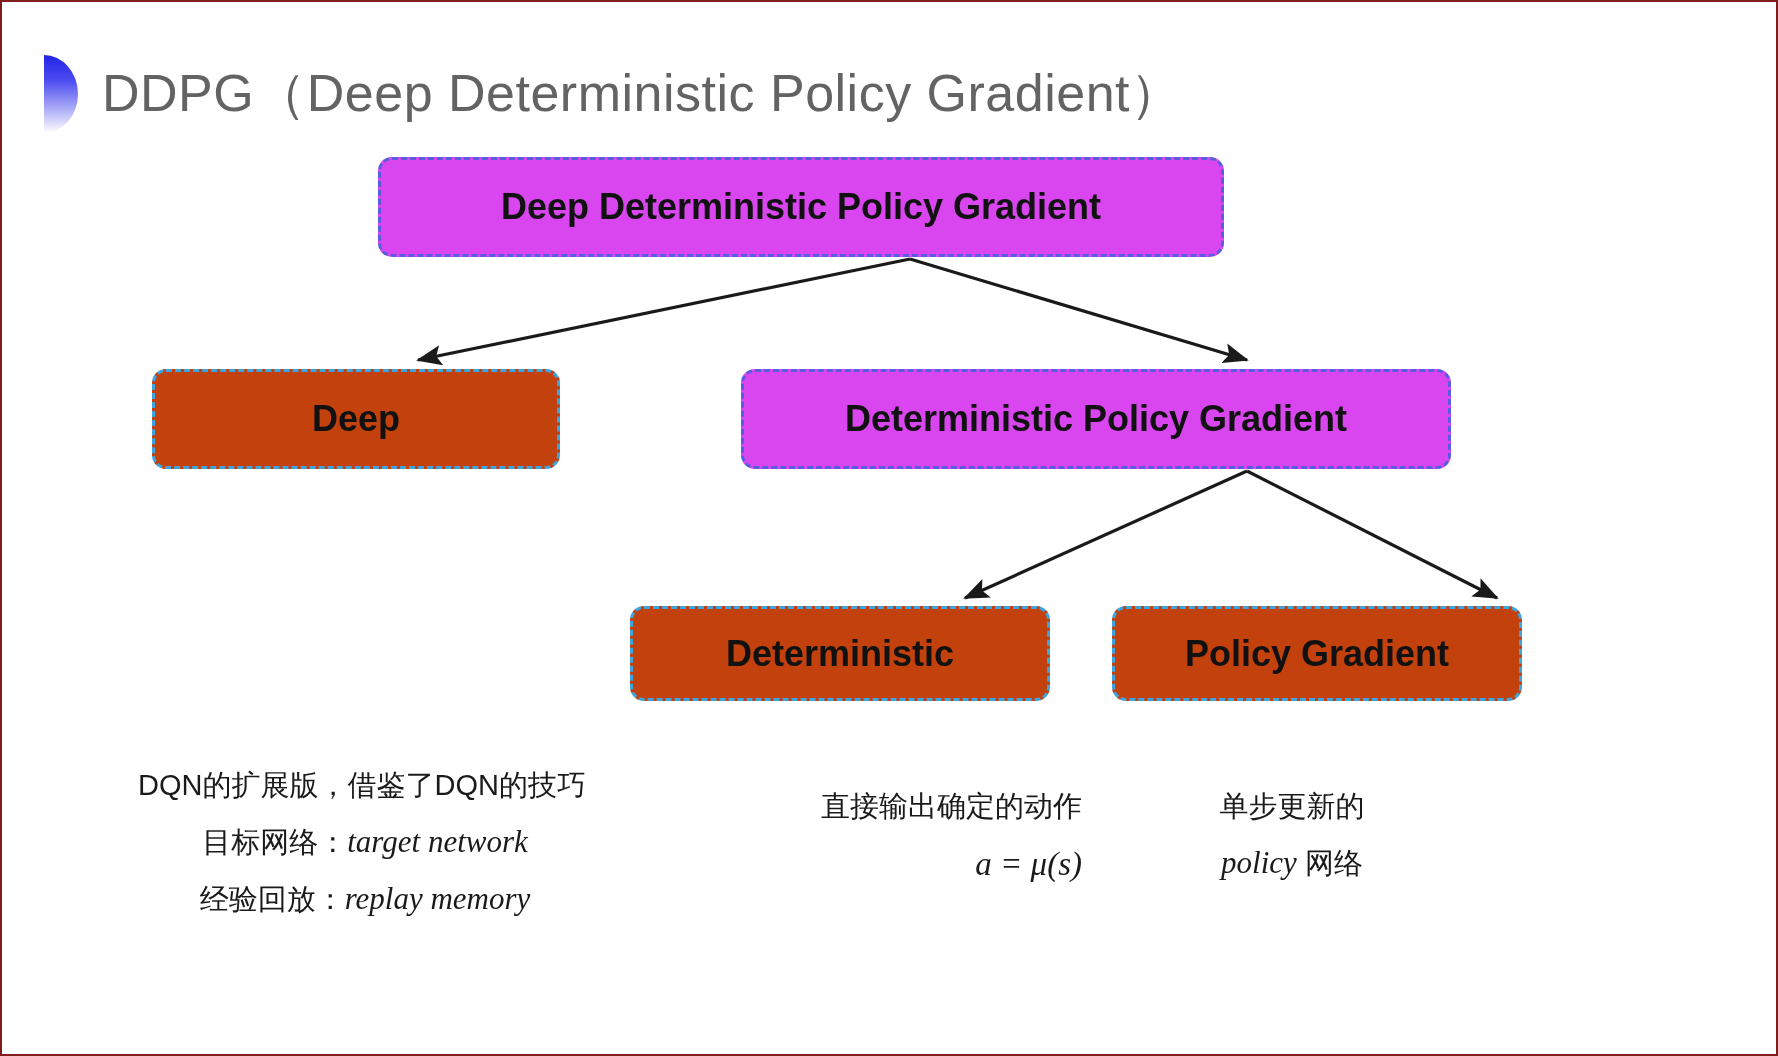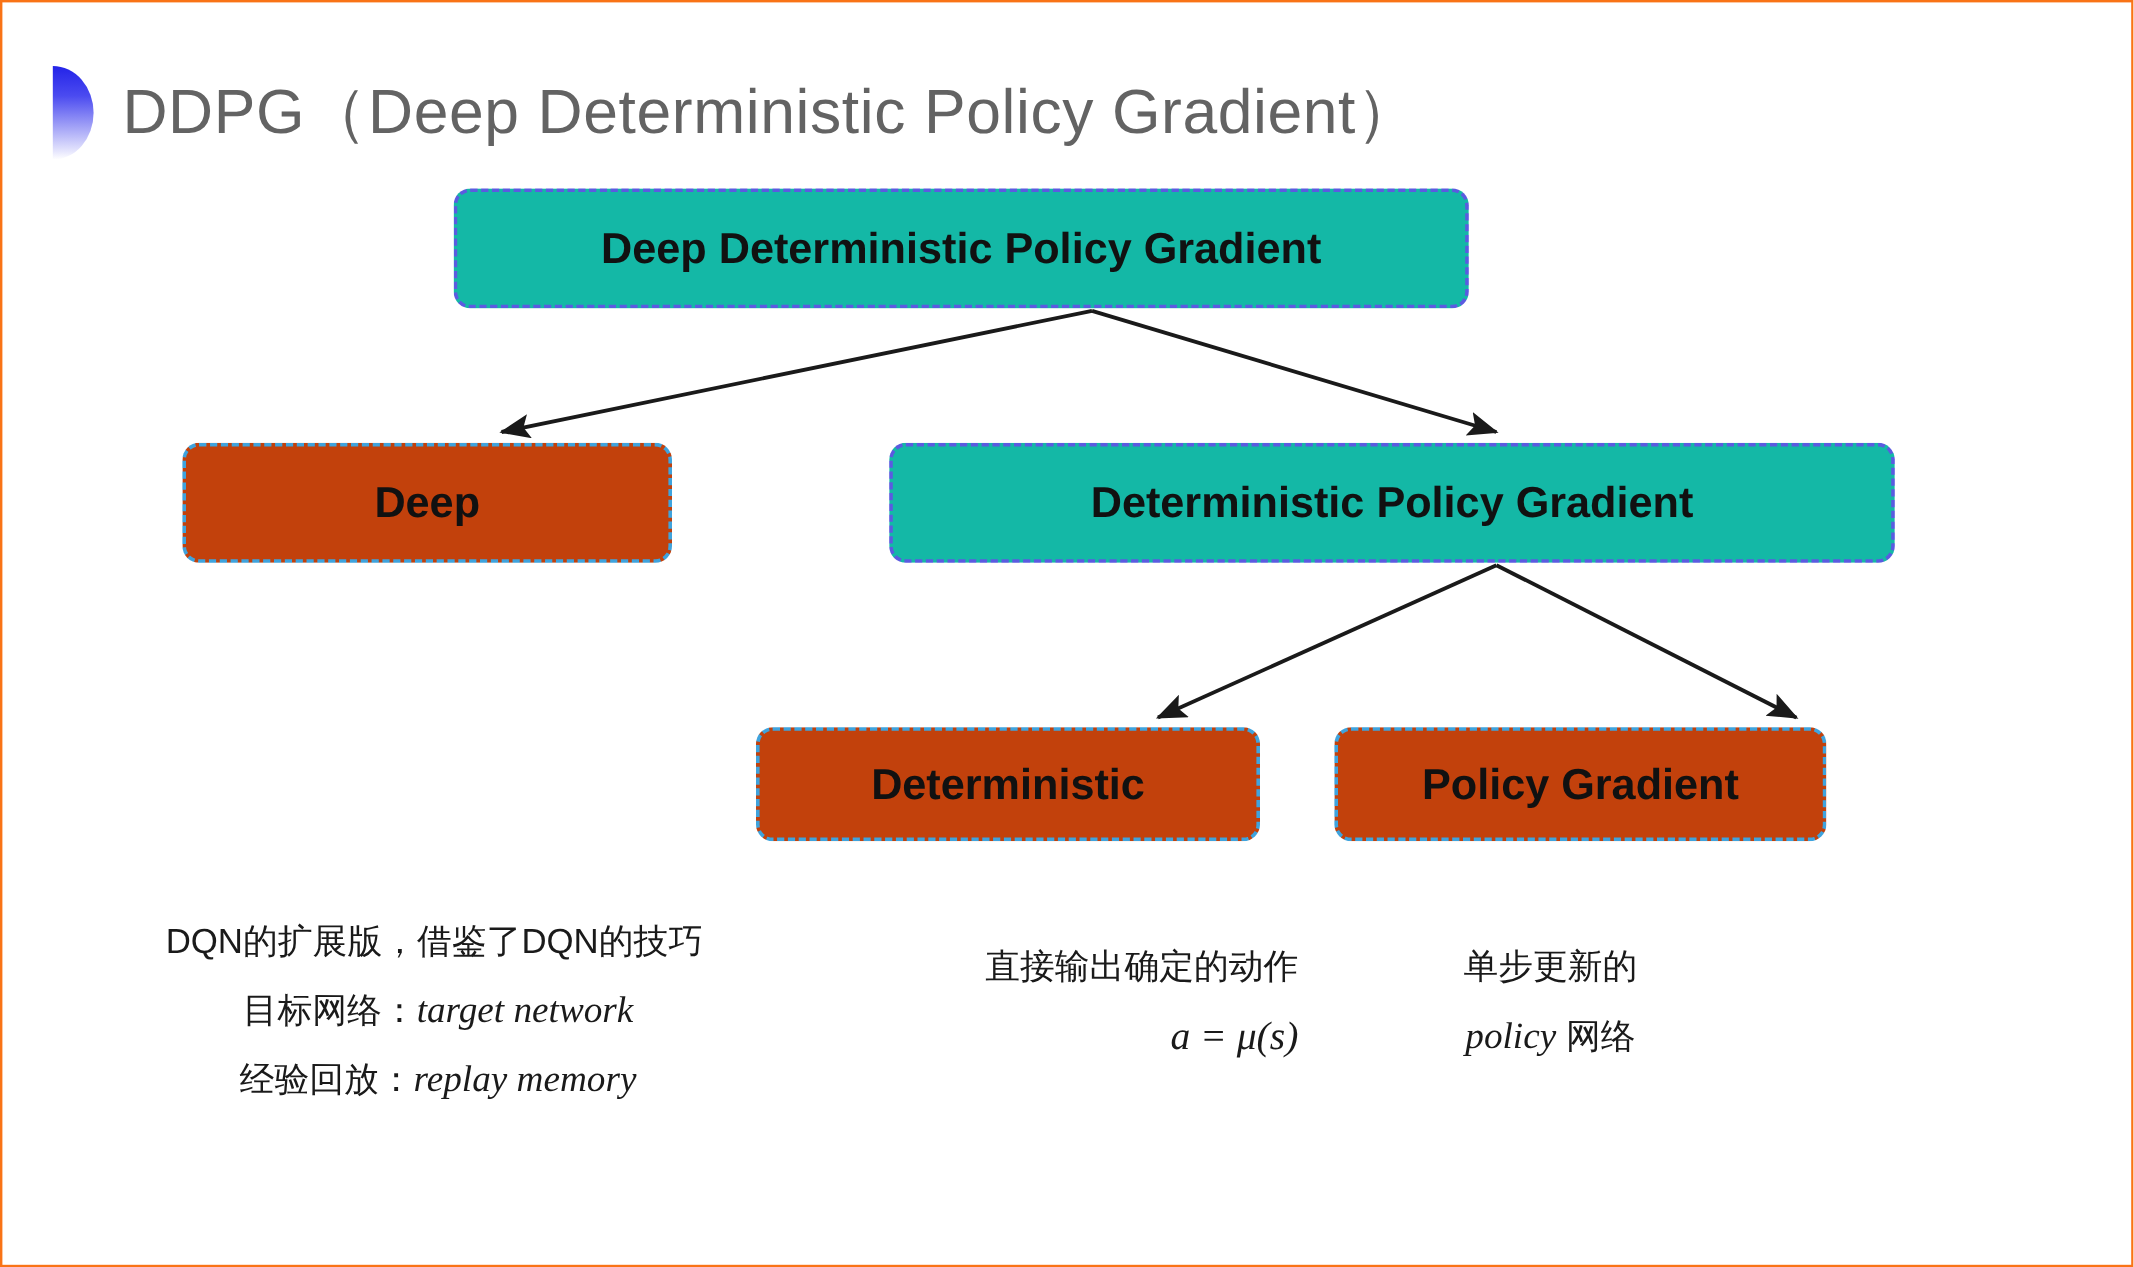--- a/index.html
+++ b/index.html
@@ -10,21 +10,21 @@
   body {
     font-family: "Liberation Sans", sans-serif;
   }
   #slide {
     position: relative;
     width: 1778px;
     height: 1056px;
     background: #ffffff;
     overflow: hidden;
     box-sizing: border-box;
-    border: 2px solid #f97316;
+    border: 2px solid #7f1d1d;
   }
 
   
   #title-row {
     position: absolute;
     left: 0;
     top: 52px;
     height: 80px;
     display: flex;
     align-items: center;
@@ -52,36 +52,36 @@
     box-sizing: border-box;
     display: flex;
     align-items: center;
     justify-content: center;
     border-radius: 14px;
     color: #111111;
     text-align: center;
     line-height: 1.15;
   }
   .node.purple {
-    background: #14b8a6;
+    background: #d946ef;
     border: 3px dashed #5b5be0;
   }
   .node.blue {
     background: #c2410c;
     border: 3px dashed #3fa3dd;
   }
   .node-label {
     font-size: 36px;
     font-weight: 600;
     padding: 0 10px;
   }
 
   #node-root   { left: 376px;  top: 155px; width: 846px; height: 100px; }
   #node-deep   { left: 150px;  top: 367px; width: 408px; height: 100px; }
-  #node-dpg    { left: 739px;  top: 367px; width: 838px; height: 100px; }
+  #node-dpg    { left: 739px;  top: 367px; width: 710px; height: 100px; }
   #node-det    { left: 628px;  top: 604px; width: 420px; height: 95px;  }
   #node-pg     { left: 1110px; top: 604px; width: 410px; height: 95px;  }
 
   
   #arrows {
     position: absolute;
     left: 0;
     top: 0;
     width: 1778px;
     height: 1056px;

